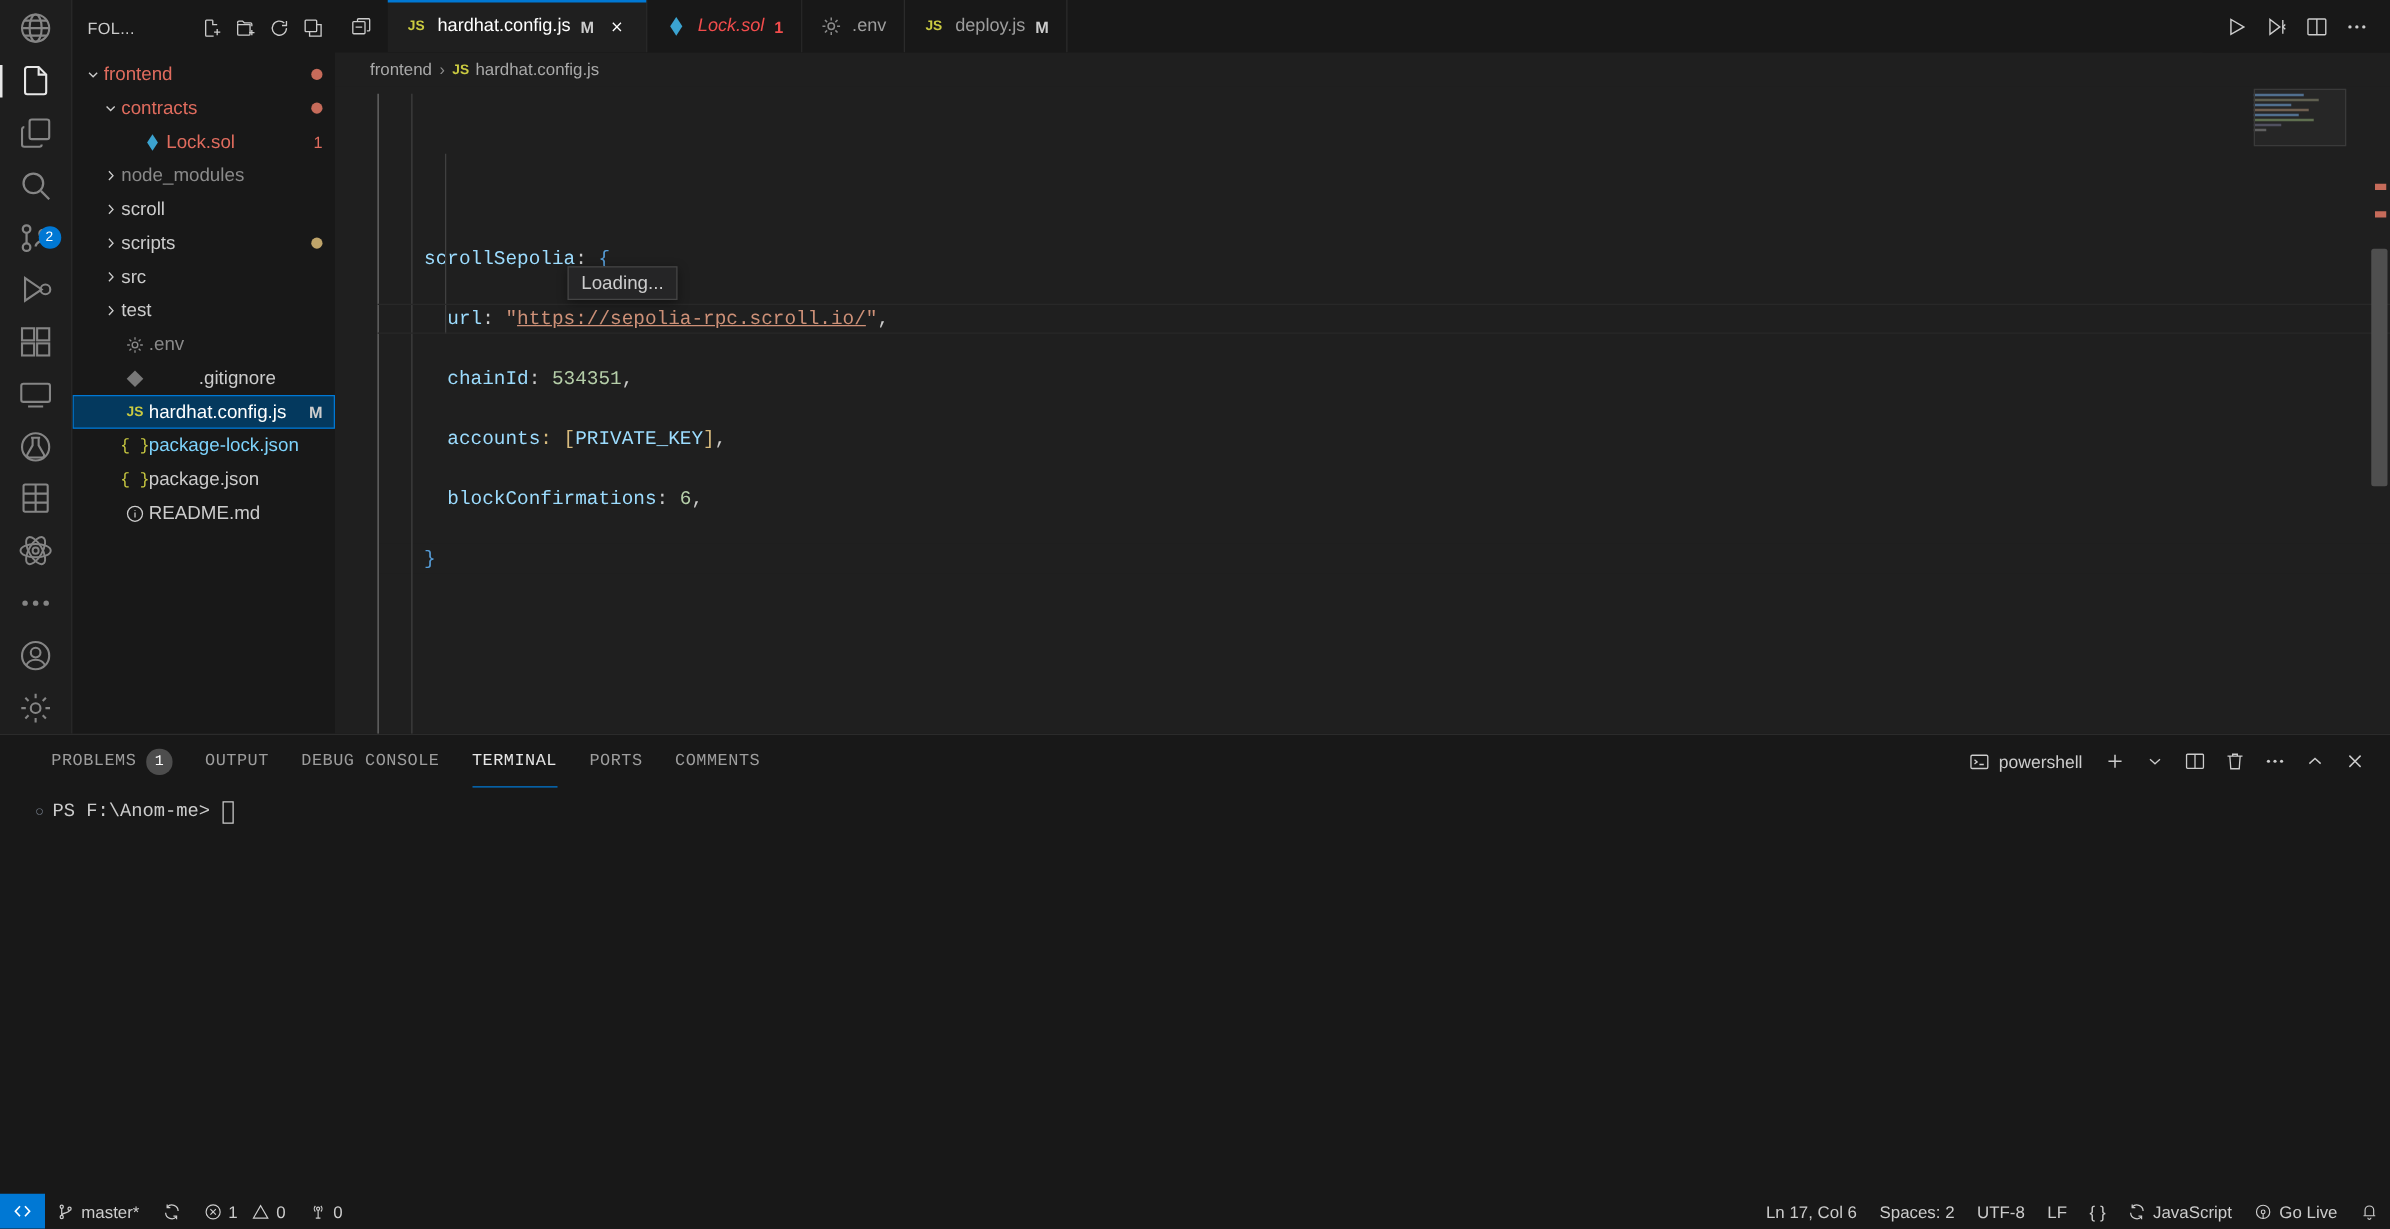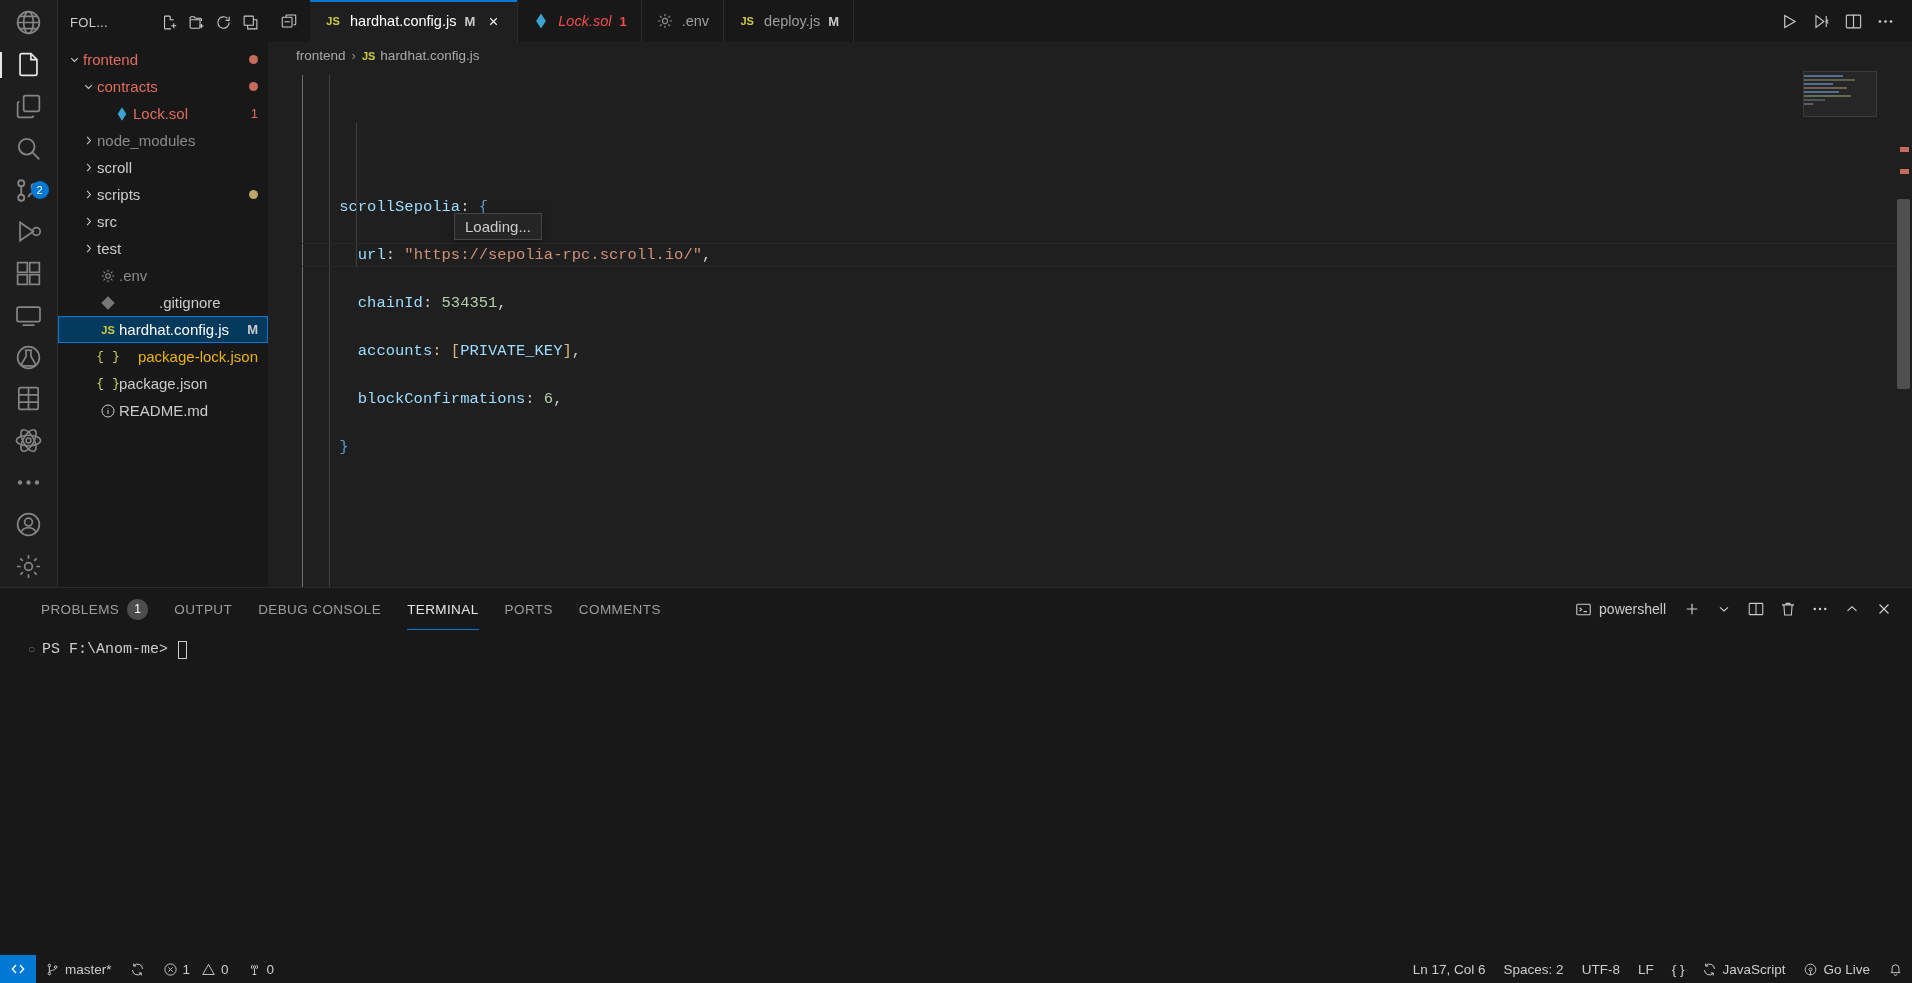--- a/index.html
+++ b/index.html
@@ -103,41 +103,41 @@
   .codetext { flex:1; padding-top:6px; position:relative; min-width:0; font-family:"Liberation Mono", monospace; font-size:15.5px;}
   .cline { height:24px; line-height:24px; white-space:pre;margin-top:24px; }
   .cline.cur { background:#1f1f1f; }
   .punc { color:#cccccc; }
   .brace-y { color:#d7ba7d; }
   .brace-b { color:#569cd6; }
   .brace-p { color:#c586c0; }
   .str { color:#ce9178; }
   .num { color:#b5cea8; }
   .prop { color:#9cdcfe; }
-  .link { color:#ce9178; text-decoration-color:#ce9178;}
+  .link { color:#ce9178; text-decoration: underline; text-decoration-color:#ce9178;}
   .cur-underline { position:absolute; left:0; right:0; height:24px; border-top:1px solid #282828; border-bottom:1px solid #282828; }
   .indent-guide { position:absolute; top:0; bottom:0; width:1px; background:#404040;}
   .active-indent { background:#707070; }
   .loading-tip {
     position:absolute; background:#252526; border:1px solid #454545; color:#cccccc;
     font-family:"Liberation Sans",sans-serif; font-size:15px; padding:4px 10px;
     box-shadow: 0 2px 8px rgba(0,0,0,.4); white-space:nowrap; z-index: 20;
   }
   .minimap { position:absolute; right:17px; top:0; width:92px; bottom:0; }
   .mm-line { height:2px; margin-bottom:2px; }
   .scrollbar-v { position:absolute; right:0; top:0; width:17px; bottom:0; }
   .scroll-thumb { position:absolute; right:2px; width:13px; background:#4f4f4f; border-radius:2px;}
   .deco-right { position:absolute; right:3px; width:9px; height:5px; }
 
   
   .panel { height: 368px; background:#181818; display:flex; flex-direction:column; flex:none; border-top:1px solid #2b2b2b;}
   .panel-head { height:42px; display:flex; align-items:center; justify-content:space-between; padding-left:28px; padding-right:14px; flex:none;}
   .ptabs { display:flex; align-items:center; gap:0; height:42px;}
   .ptab { display:flex; align-items:center; gap:8px; height:42px; padding:0 13px; font-size:13.5px; letter-spacing:.4px;
-          color:#9d9d9d; position:relative; cursor:pointer; text-transform:uppercase;}
+          color:#9d9d9d; position:relative; cursor:pointer; text-transform:uppercase;font-family:Liberation Mono, monospace;}
   .ptab.active { color:#e7e7e7; }
   .ptab.active::after { content:""; position:absolute; left:13px; right:13px; bottom:0; height:1.5px; background:#0078d4; }
   .pbadge { background:#4d4d4d; color:#fff; border-radius:10px; min-width:21px; height:21px; display:flex; align-items:center; justify-content:center; font-size:12px; padding:0 6px;}
   .pactions { display:flex; align-items:center; gap:4px; color:#cccccc;}
   .pshell { display:flex; align-items:center; gap:7px; font-size:14px; color:#cccccc; padding-right:8px; cursor:pointer;}
   .pbtn { width:28px; height:28px; display:flex; align-items:center; justify-content:center; border-radius:5px; cursor:pointer;}
   .pbtn svg { width:18px; height:18px; }
   .pbtn.small svg { width:16px; height:16px; }
   .term-body { flex:1; padding: 8px 0 0 28px; font-family:"Liberation Mono", monospace; font-size:15px; color:#cccccc; min-height:0;}
   .term-line { display:flex; align-items:center; gap:0; height:24px; line-height:24px; }
@@ -384,21 +384,21 @@
               <span class="js-ic">JS</span>
             </span>
             <span class="fname" style="color: rgb(255, 255, 255);">hardhat.config.js</span>
             <span class="mark" style="color: rgb(204, 204, 204);">M</span>
           </div>
           <div class="row indent-1">
             <span class="twisty"></span>
             <span class="ficon">
               <span class="json-ic">{ }</span>
             </span>
-            <span class="fname" style="color: #eab308; text-align: right;">package-lock.json</span>
+            <span class="fname" style="color: #7dd3fc;">package-lock.json</span>
           </div>
           <div class="row indent-1">
             <span class="twisty"></span>
             <span class="ficon">
               <span class="json-ic">{ }</span>
             </span>
             <span class="fname" style="color: rgb(204, 204, 204);">package.json</span>
           </div>
           <div class="row indent-1">
             <span class="twisty"></span>

